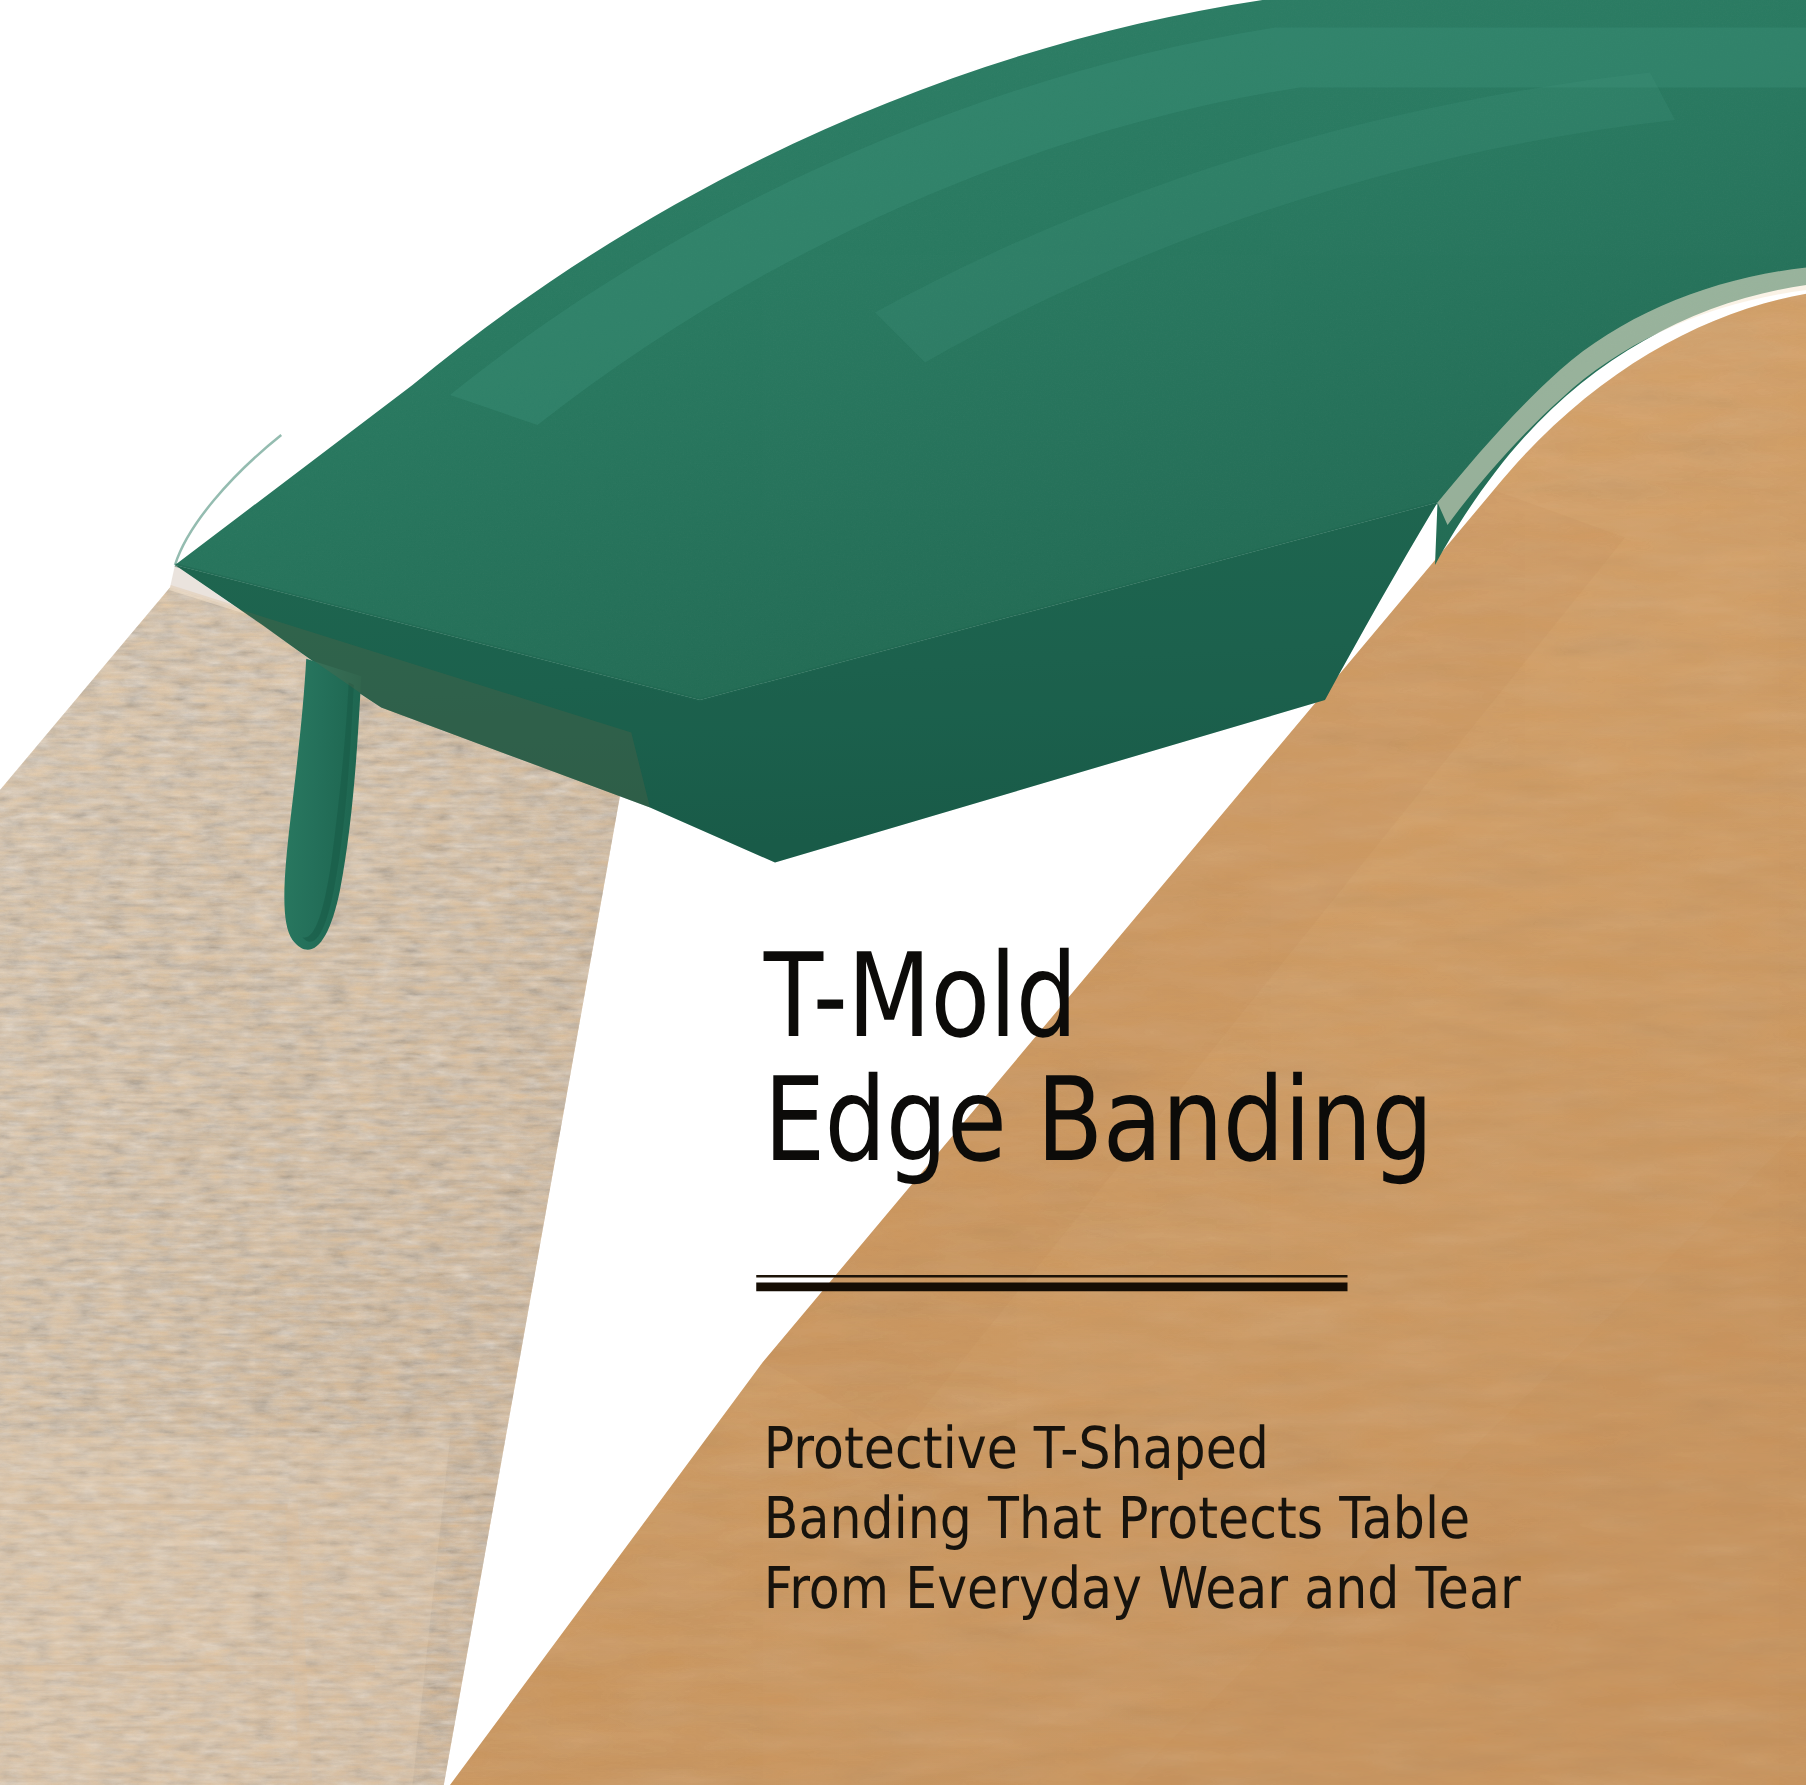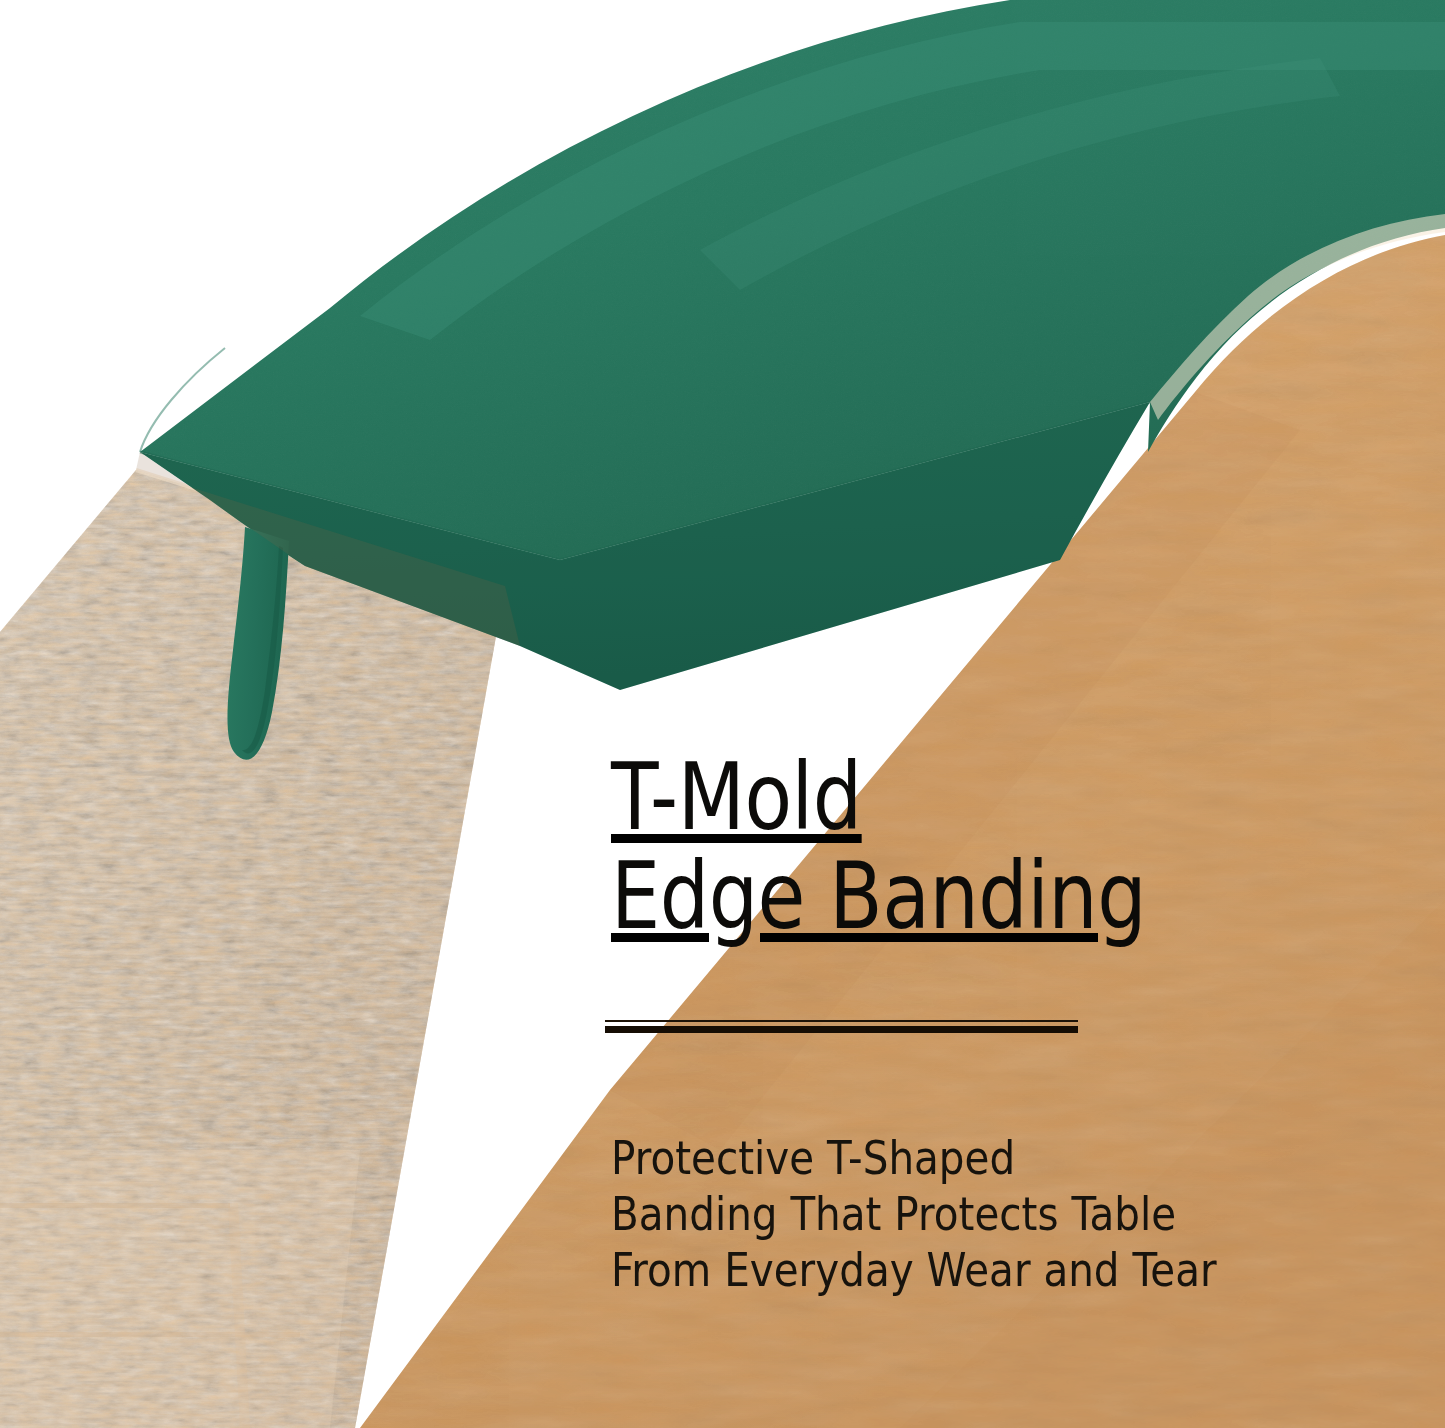--- a/index.html
+++ b/index.html
@@ -20,21 +20,20 @@
 
   
   svg.photo { display: block; }
 
   
   #text-block {
     position: absolute;
     left: 611px;
     top: 748px;
     width: 780px;
-    text-decoration: underline;
   }
   #headline {
     margin: 0;
     font-size: 93px;
     line-height: 99px;
     font-weight: 400;
     letter-spacing: -0.5px;
     color: #0c0b09;
     white-space: pre-line;
     font-family: "DejaVu Sans", sans-serif;

